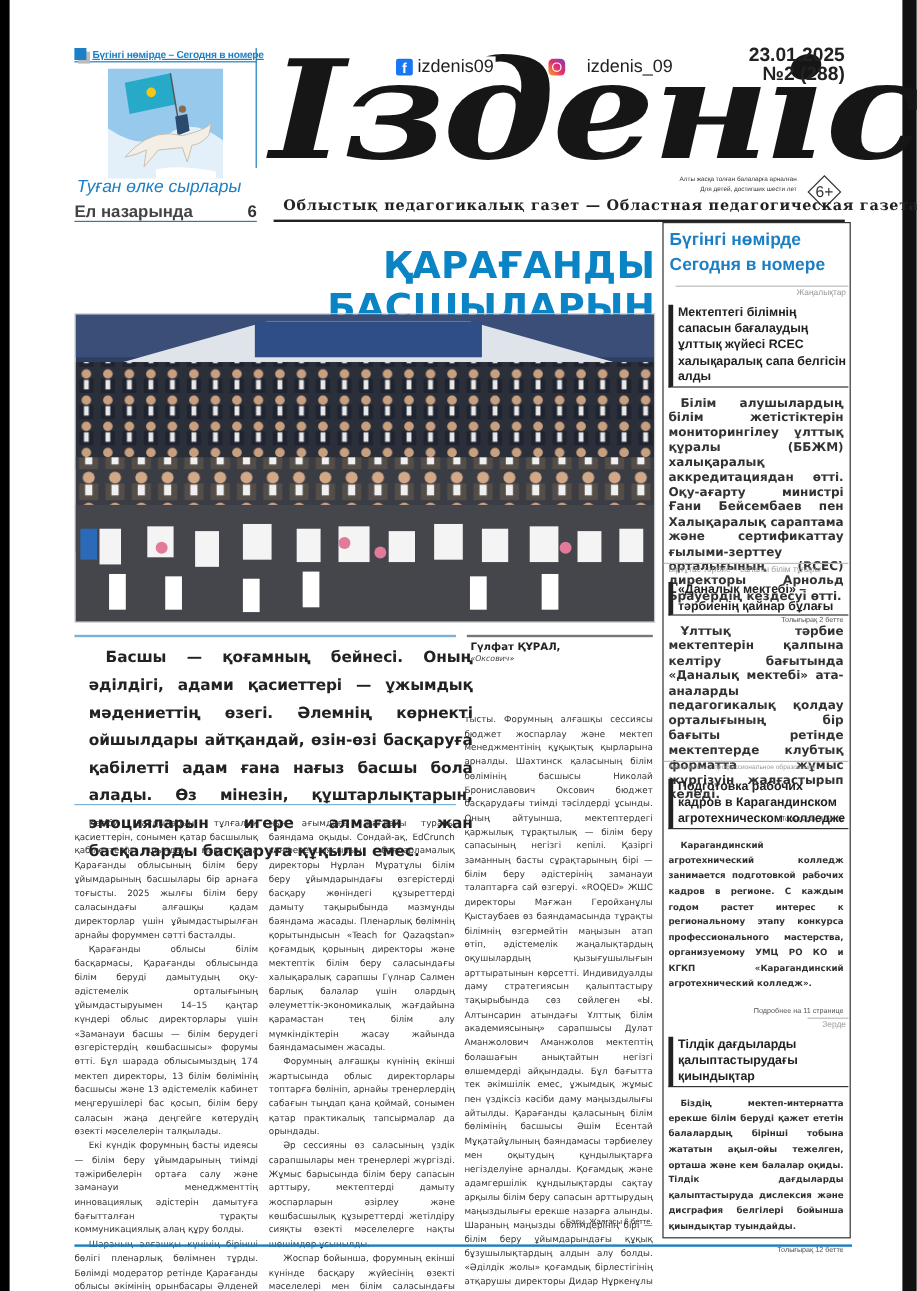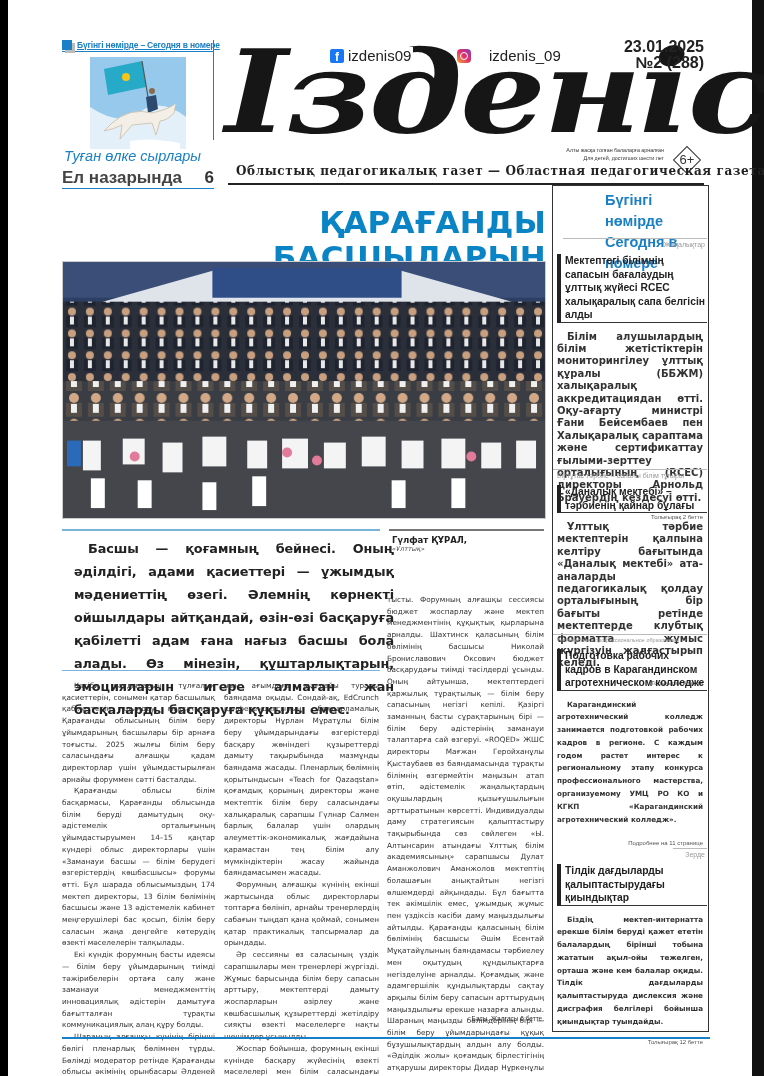--- a/index.html
+++ b/index.html
@@ -10,21 +10,21 @@
   .edge-right { position: absolute; right: 0; top: 0; width: 12px; height: 1076px; background: #111; }
 
   
   .teaser { position: absolute; left: 62px; top: 40px; width: 152px; height: 145px; }
   .teaser-head { display: flex; align-items: center; gap: 5px; border-bottom: 1px solid #1a7fc4; padding-bottom: 1px; }
   .teaser-sq { width: 10px; height: 10px; background: #1a7fc4; box-shadow: 3px 3px 0 #bbb; flex: none; }
   .teaser-head span { font-family: "Liberation Sans", sans-serif; font-size: 8.5px; font-weight: bold; color: #1a7fc4; text-decoration: underline; white-space: nowrap; letter-spacing: -0.2px; }
   .teaser-vr { position: absolute; right: 0; top: 0; width: 1px; height: 100px; background: #1a7fc4; }
   .teaser-img { position: absolute; left: 28px; top: 17px; width: 96px; height: 92px; }
   .teaser-title { position: absolute; left: 2px; top: 108px; font-family: "Liberation Sans", sans-serif; font-style: italic; font-size: 14.5px; color: #1a7fc4; white-space: nowrap; }
-  .teaser-foot { position: absolute; left: 0; top: 128px; width: 152px; display: flex; justify-content: space-between; border-bottom: 1px solid #1a7fc4; font-family: "Liberation Sans", sans-serif; font-weight: bold; font-size: 17px; color: #444; }
+  .teaser-foot { position: absolute; left: 0; top: 128px; width: 152px; display: flex; justify-content: space-between; border-bottom: 1px solid #1a7fc4; font-family: "Liberation Sans", sans-serif; font-weight: bold; font-size: 14px; color: #444; }
   .teaser-foot .pg { color: #333; }
 
   .logo { position: absolute; left: 225px; top: 35px; font-family: "DejaVu Serif", serif; font-weight: bold; font-style: italic; font-size: 114px; line-height: 1; letter-spacing: -2px; color: #161616; transform: scaleX(1.18); transform-origin: left top; }
 
   .social { position: absolute; top: 47px; display: flex; align-items: center; gap: 4px; font-family: "Liberation Sans", sans-serif; font-size: 15px; color: #222; background: #fff; padding-right: 2px; }
   .social.fb { left: 330px; }
   .social.ig { left: 457px; gap: 18px; }
   .fb-icon { width: 14px; height: 14px; background: #1877f2; color: #fff; font-weight: bold; font-size: 12px; display: flex; align-items: flex-end; justify-content: center; border-radius: 2px; line-height: 1; }
   .ig-icon { width: 14px; height: 14px; border-radius: 4px; background: linear-gradient(45deg,#f9a825,#e1306c,#833ab4); position: relative; }
   .ig-icon::after { content: ""; position: absolute; left: 3px; top: 3px; width: 6px; height: 6px; border: 1.5px solid #fff; border-radius: 50%; }
@@ -59,21 +59,21 @@
   .col { position: absolute; font-family: "DejaVu Sans", sans-serif; font-size: 7.3px; line-height: 11.7px; color: #333; text-align: justify; hyphens: manual; }
   .col p { text-indent: 12px; }
   .col1 { left: 62px; top: 680px; width: 153px; }
   .col2 { left: 224px; top: 680px; width: 155px; }
   .col3 { left: 387px; top: 594px; width: 157px; }
   .cont-note { position: absolute; left: 387px; top: 1015px; width: 157px; text-align: right; font-family: "Liberation Sans", sans-serif; font-size: 6.5px; color: #333; }
   .bottom-rule { position: absolute; left: 62px; top: 1037px; width: 648px; height: 1.5px; background: #1a7fc4; }
 
   
   .sidebar { position: absolute; left: 552px; top: 185px; width: 157px; height: 847px; border: 1.5px solid #333; border-top: 1px solid #333; }
-  .sb-title { position: absolute; left: 5px; top: 4px; font-family: "Liberation Sans", sans-serif; font-weight: bold; font-size: 14.5px; line-height: 21px; color: #1a7fc4; margin-left: 47px; }
+  .sb-title { position: absolute; left: 5px; top: 4px; font-family: "Liberation Sans", sans-serif; font-weight: bold; font-size: 14.5px; line-height: 21px; color: #1a7fc4; }
   .sb-block { position: absolute; left: 0; width: 154px; }
   .sb-rubric-line { height: 1px; background: #bbb; margin-left: 10px; }
   .sb-rubric { text-align: right; font-family: "Liberation Sans", sans-serif; font-size: 7px; color: #999; padding-right: 2px; margin-top: 2px; }
   .sb-rubric.left { text-align: left; padding-left: 4px; }
   .sb-head { margin: 6px 0 0 4px; border-left: 4px solid #222; border-bottom: 1.5px solid #333; padding-left: 4px; font-family: "Liberation Sans", sans-serif; font-weight: bold; font-size: 10.3px; line-height: 13.5px; color: #222; }
   .sb-text { margin: 8px 4px 0 4px; font-family: "DejaVu Sans", sans-serif; font-weight: bold; font-size: 10px; line-height: 12.4px; color: #333; text-align: justify; text-indent: 10px; }
   .sb-more { text-align: right; font-family: "Liberation Sans", sans-serif; font-size: 6px; color: #555; padding-right: 4px; margin-top: 10px; }
 </style>
 </head>
 <body>
@@ -185,21 +185,21 @@
       <circle cx="410" cy="196" r="5"></circle>
     </g>
   <rect x="4" y="180" width="14" height="26" fill="#2a6ab8"></rect>
 </svg>
 
 <div class="lead-rule"></div>
 <div class="lead">Басшы — қоғамның бейнесі. Оның әділдігі, адами қасиеттері — ұжымдық мәдениеттің өзегі. Әлемнің көрнекті ойшылдары айтқандай, өзін-өзі басқаруға қабілетті адам ғана нағыз басшы бола алады. Өз мінезін, құштарлықтарын, эмоцияларын игере алмаған жан басқаларды басқаруға құқылы емес.</div>
 <div class="byline-rule"></div>
 <div class="byline">
   <div class="name">Гүлфат ҚҰРАЛ,</div>
-  <div class="org">«Ұлттық»</div>
+  <div class="org">«Оксович»</div>
 </div>
 <div class="body-rule"></div>
 
 <div class="col col1">
   <p>Кәсіби дағдыларын, тұлғалық қасиеттерін, сонымен қатар басшылық қабілеттерін шыңдау мақсатында Қарағанды облысының білім беру ұйымдарының басшылары бір арнаға тоғысты. 2025 жылғы білім беру саласындағы алғашқы қадам директорлар үшін ұйымдастырылған арнайы форуммен сәтті басталды.</p>
   <p>Қарағанды облысы білім басқармасы, Қарағанды облысында білім беруді дамытудың оқу-әдістемелік орталығының ұйымдастыруымен 14–15 қаңтар күндері облыс директорлары үшін «Заманауи басшы — білім берудегі өзгерістердің көшбасшысы» форумы өтті. Бұл шарада облысымыздың 174 мектеп директоры, 13 білім бөлімінің басшысы және 13 әдістемелік кабинет меңгерушілері бас қосып, білім беру саласын жаңа деңгейге көтерудің өзекті мәселелерін талқылады.</p>
   <p>Екі күндік форумның басты идеясы — білім беру ұйымдарының тиімді тәжірибелерін ортаға салу және заманауи менеджменттің инновациялық әдістерін дамытуға бағытталған тұрақты коммуникациялық алаң құру болды.</p>
   <p>Шараның алғашқы күнінің бірінші бөлігі пленарлық бөлімнен тұрды. Бөлімді модератор ретінде Қарағанды облысы әкімінің орынбасары Әлденей Әлібек Үсенұлы жүргізді. Қарағанды білім басқармасының басшысы Жүнісова Гүлбақыт Серікжанқызы білім беру саласы-</p>
 </div>
 <div class="col col2">

